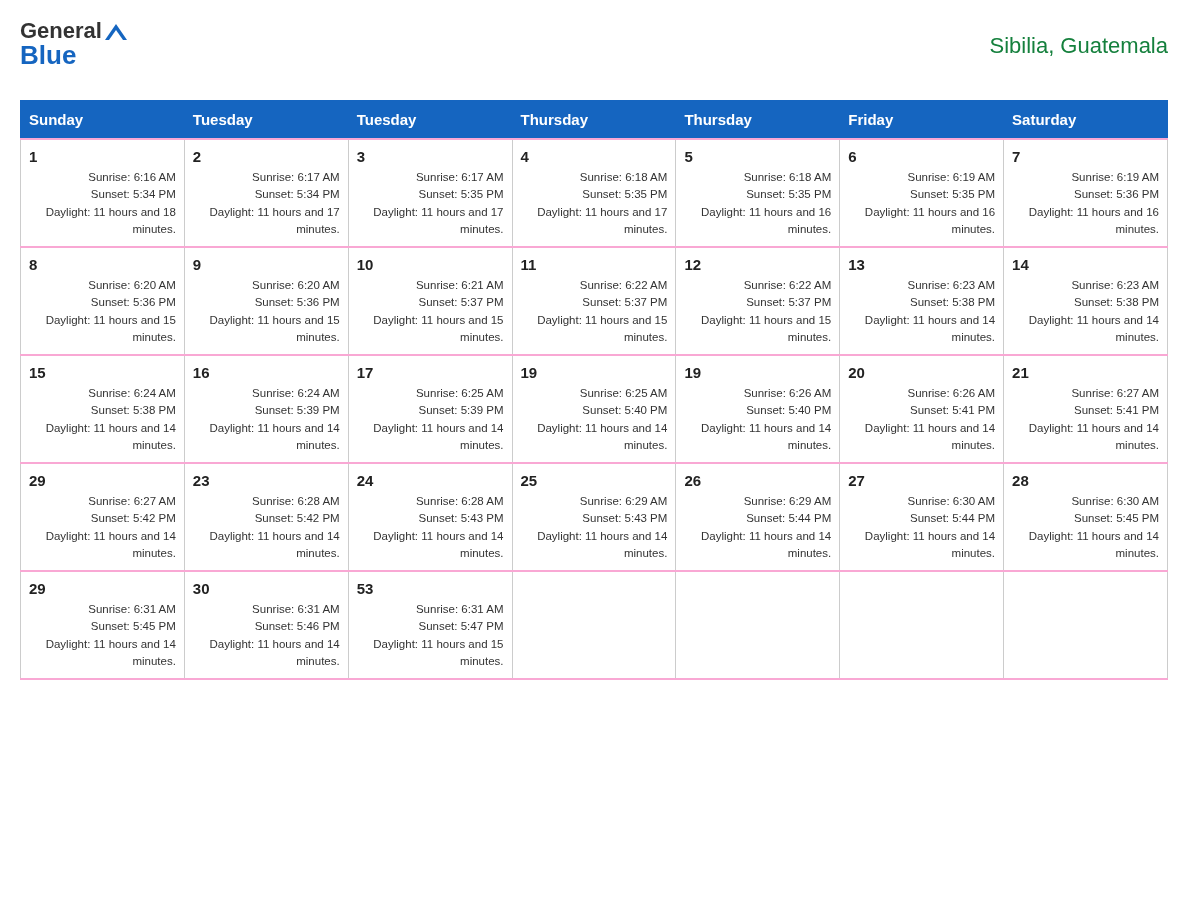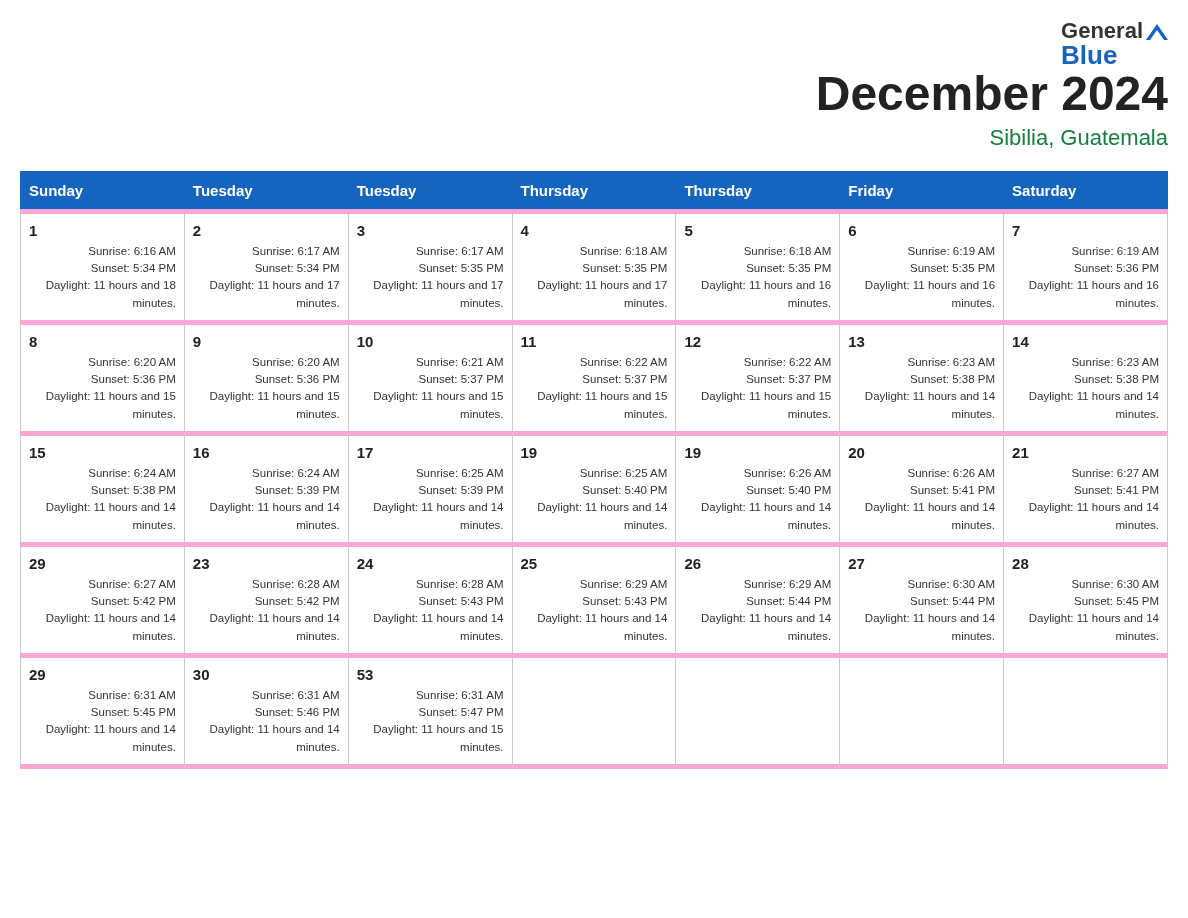--- a/index.html
+++ b/index.html
@@ -6,23 +6,22 @@
     body {
       font-family: Arial, sans-serif;
       background: #ffffff;
       width: 1188px;
       min-height: 918px;
       padding: 20px;
     }
     .header {
       display: flex;
       justify-content: space-between;
-      align-items: flex-end;
-      margin-bottom: 20px;
-      flex-direction: column;
+      align-items: center;
+      margin-bottom: 32px;
     }
     .logo {
       display: flex;
       align-items: center;
       gap: 4px;
     }
     .logo-text-general {
       font-size: 22px;
       font-weight: bold;
       color: #333;
@@ -61,21 +60,21 @@
     }
     .calendar td {
       vertical-align: top;
       border: 1px solid #ccc;
       padding: 8px;
       width: 14.28%;
       min-height: 100px;
       background: #ffffff;
     }
     .calendar tr {
-      border-bottom: 5px solid #f9a8d4;
+      border-bottom: 2px solid #f9a8d4;
     }
     .day-number {
       font-size: 15px;
       font-weight: bold;
       color: #222;
       margin-bottom: 4px;
     }
     .day-info {
       font-size: 11.5px;
       color: #333;
@@ -108,21 +107,20 @@
           <polygon points="11,2 22,18 0,18" fill="#1565C0"></polygon>
           <polygon points="11,8 18,18 4,18" fill="#ffffff"></polygon>
         </svg>
       </div>
       <div>
         <span class="logo-text-blue">Blue</span>
       </div>
     </div>
   </div>
   <div class="title-section">
-    <div class="month-title">December 2024</div>
     <div class="location-title">Sibilia, Guatemala</div>
   </div>
 </div>
 
 <table class="calendar">
   <thead>
     <tr>
     <th>Sunday</th>
         <th>Tuesday</th>
         <th>Tuesday</th>

